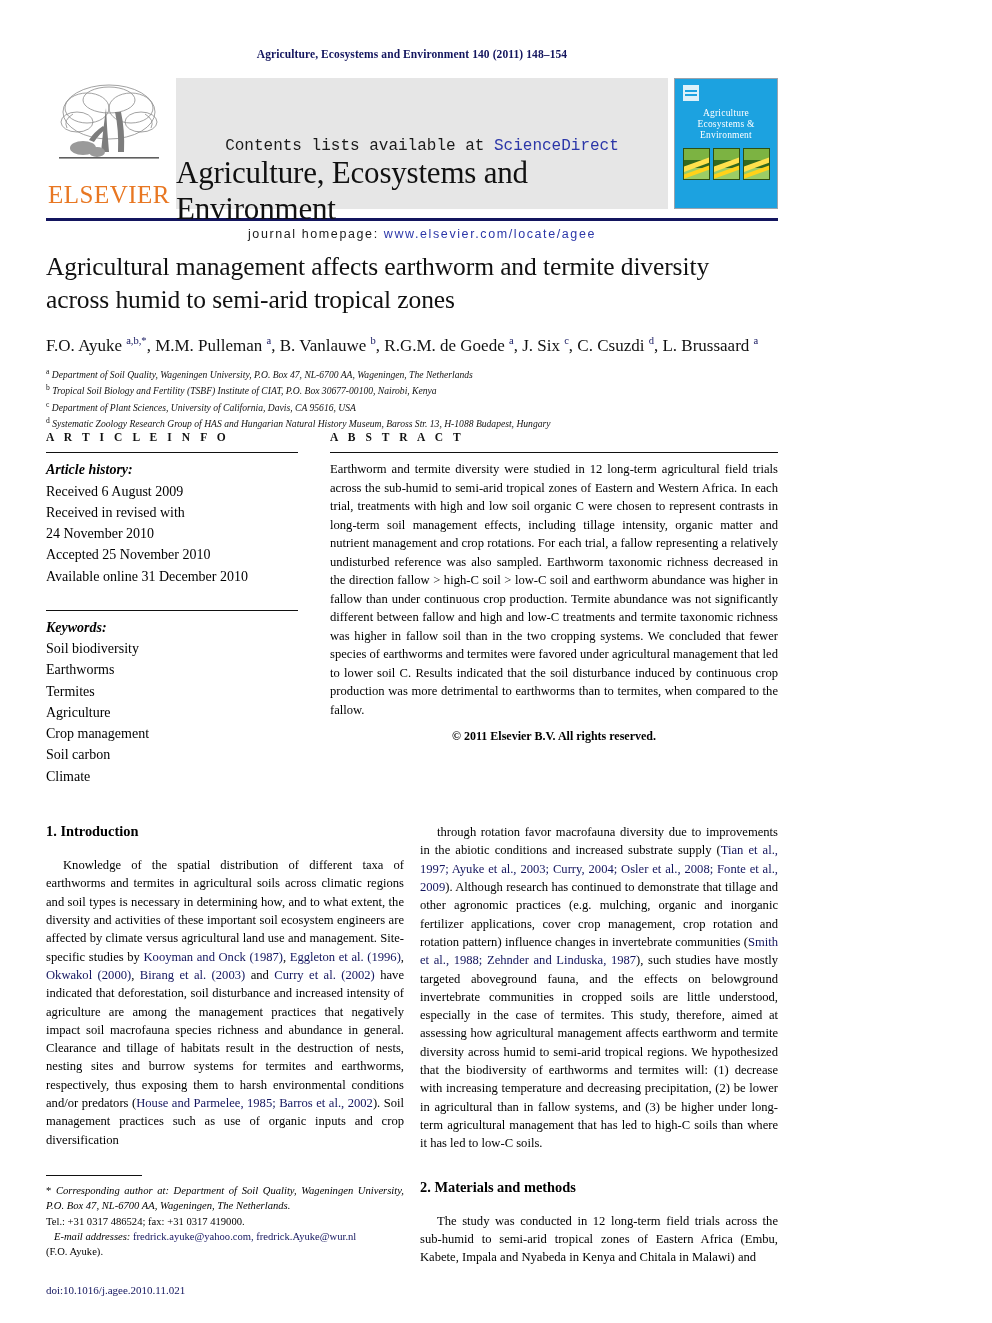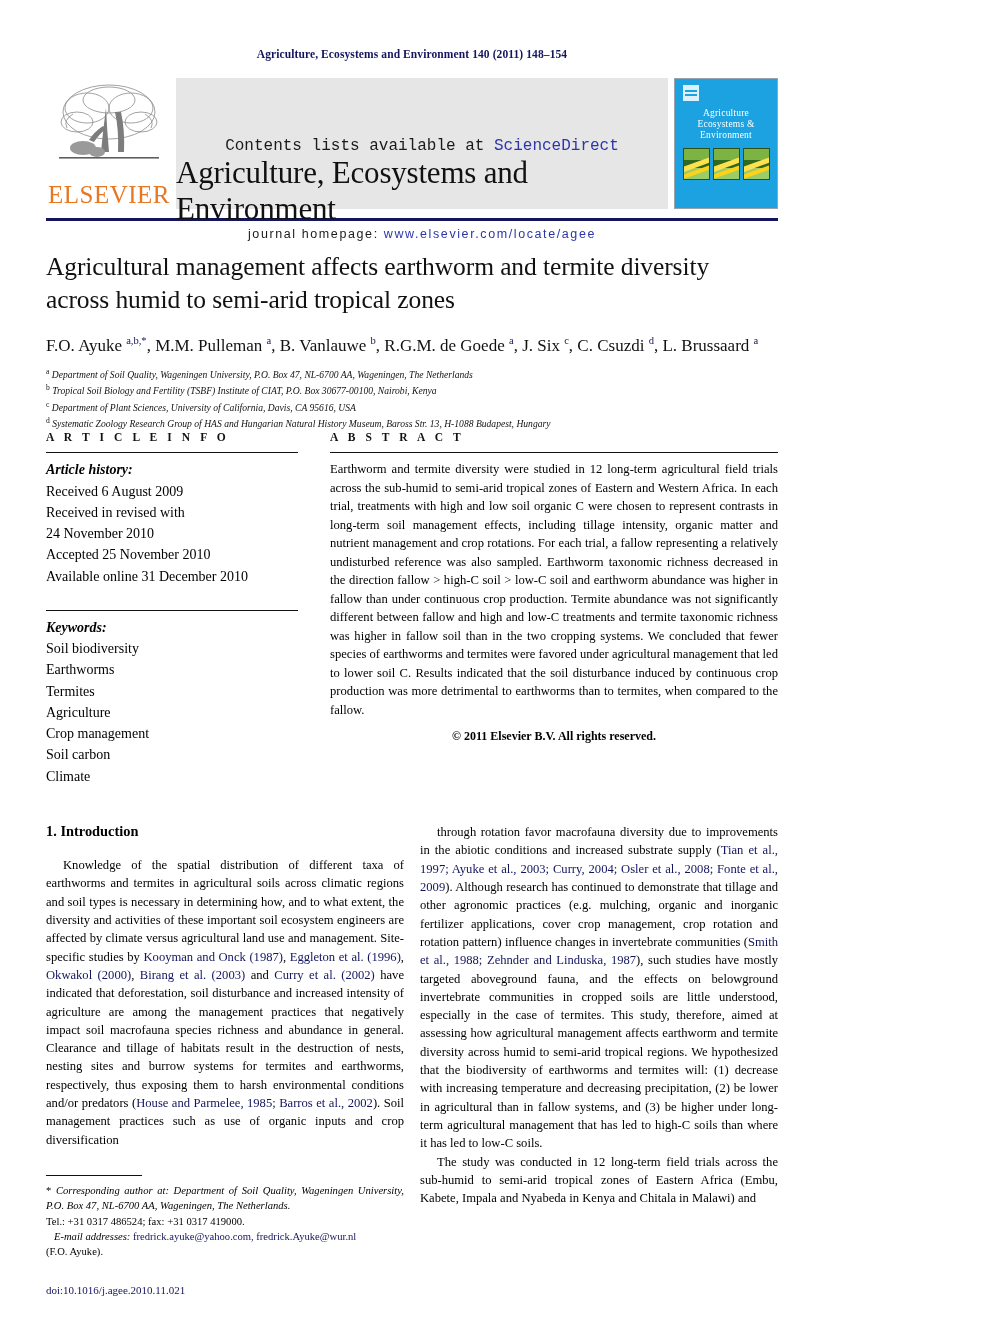--- a/index.html
+++ b/index.html
@@ -386,17 +386,18 @@
         <div>&nbsp;&nbsp;&nbsp;<span class="ital">E-mail addresses:</span> <span class="email">fredrick.ayuke@yahoo.com, fredrick.Ayuke@wur.nl</span></div>
         <div>(F.O. Ayuke).</div>
       </div>
       <div class="imprint">
         <div class="doi">doi:10.1016/j.agee.2010.11.021</div>
       </div>
     </div>
 
     <div class="bcol">
       <div class="para">through rotation favor macrofauna diversity due to improvements in the abiotic conditions and increased substrate supply (<span class="ref">Tian et al., 1997; Ayuke et al., 2003; Curry, 2004; Osler et al., 2008; Fonte et al., 2009</span>). Although research has continued to demonstrate that tillage and other agronomic practices (e.g. mulching, organic and inorganic fertilizer applications, cover crop management, crop rotation and rotation pattern) influence changes in invertebrate communities (<span class="ref">Smith et al., 1988; Zehnder and Linduska, 1987</span>), such studies have mostly targeted aboveground fauna, and the effects on belowground invertebrate communities in cropped soils are little understood, especially in the case of termites. This study, therefore, aimed at assessing how agricultural management affects earthworm and termite diversity across humid to semi-arid tropical regions. We hypothesized that the biodiversity of earthworms and termites will: (1) decrease with increasing temperature and decreasing precipitation, (2) be lower in agricultural than in fallow systems, and (3) be higher under long-term agricultural management that has led to high-C soils than where it has led to low-C soils.</div>
+      <div class="h2 spaced">2. Materials and methods</div>
       <div class="para">The study was conducted in 12 long-term field trials across the sub-humid to semi-arid tropical zones of Eastern Africa (Embu, Kabete, Impala and Nyabeda in Kenya and Chitala in Malawi) and</div>
     </div>
   </div>
 
 </div>
 
 </body></html>

